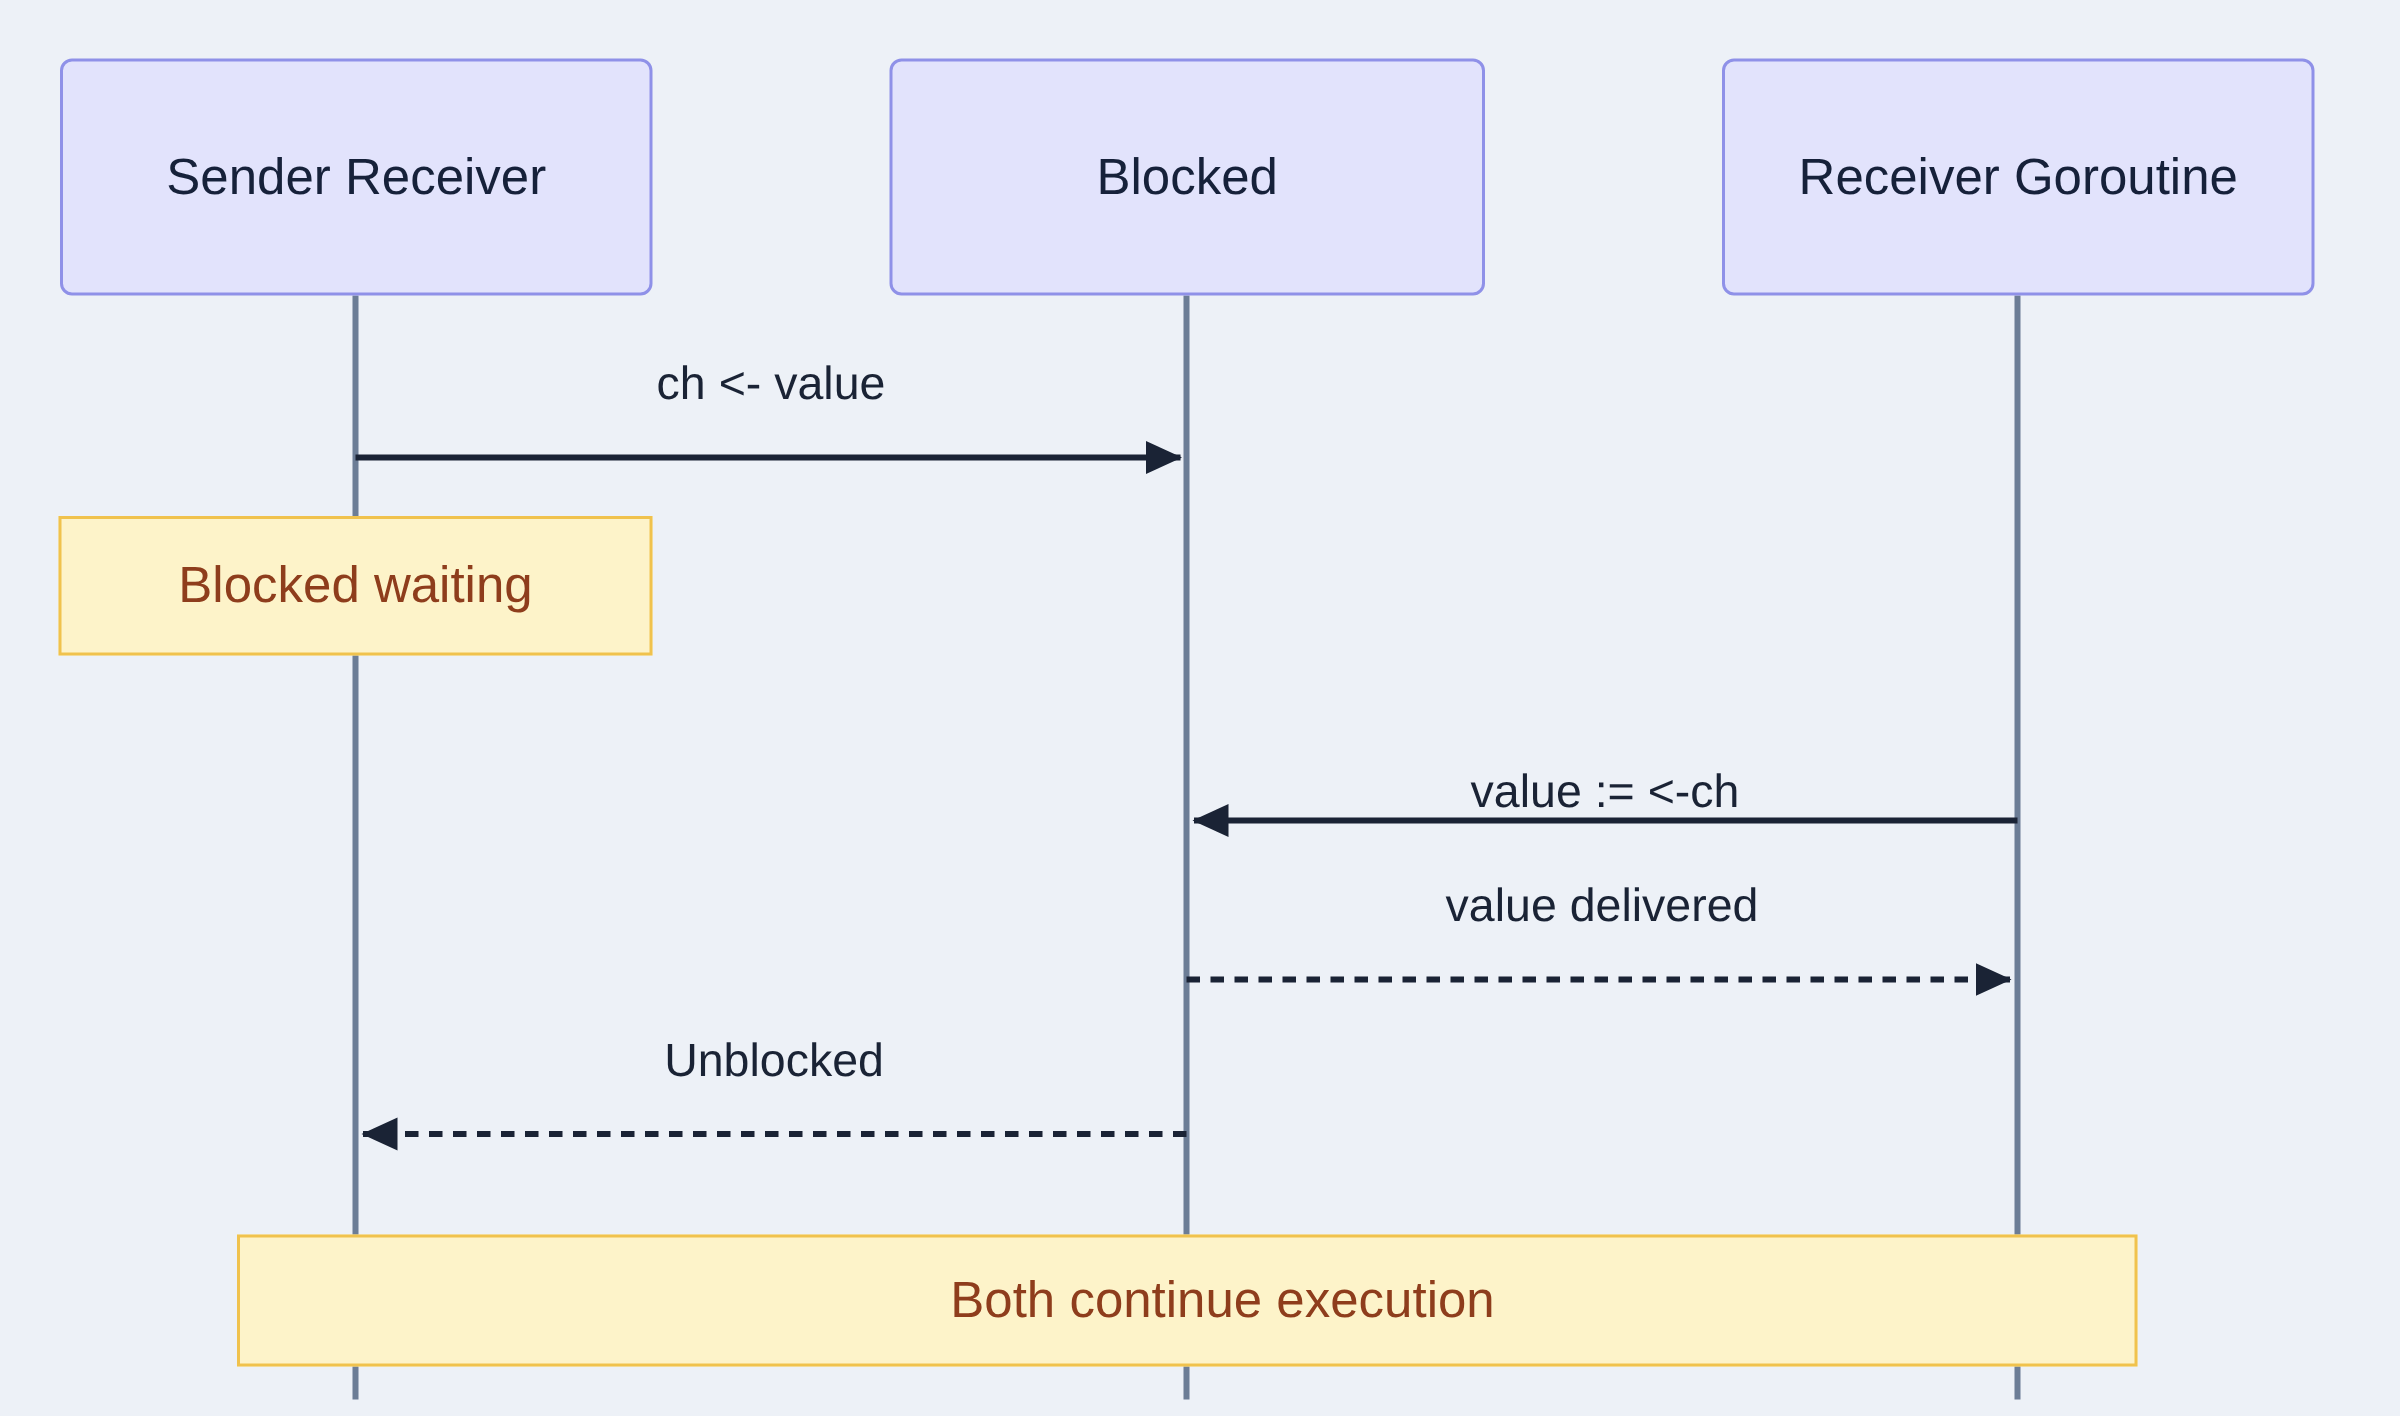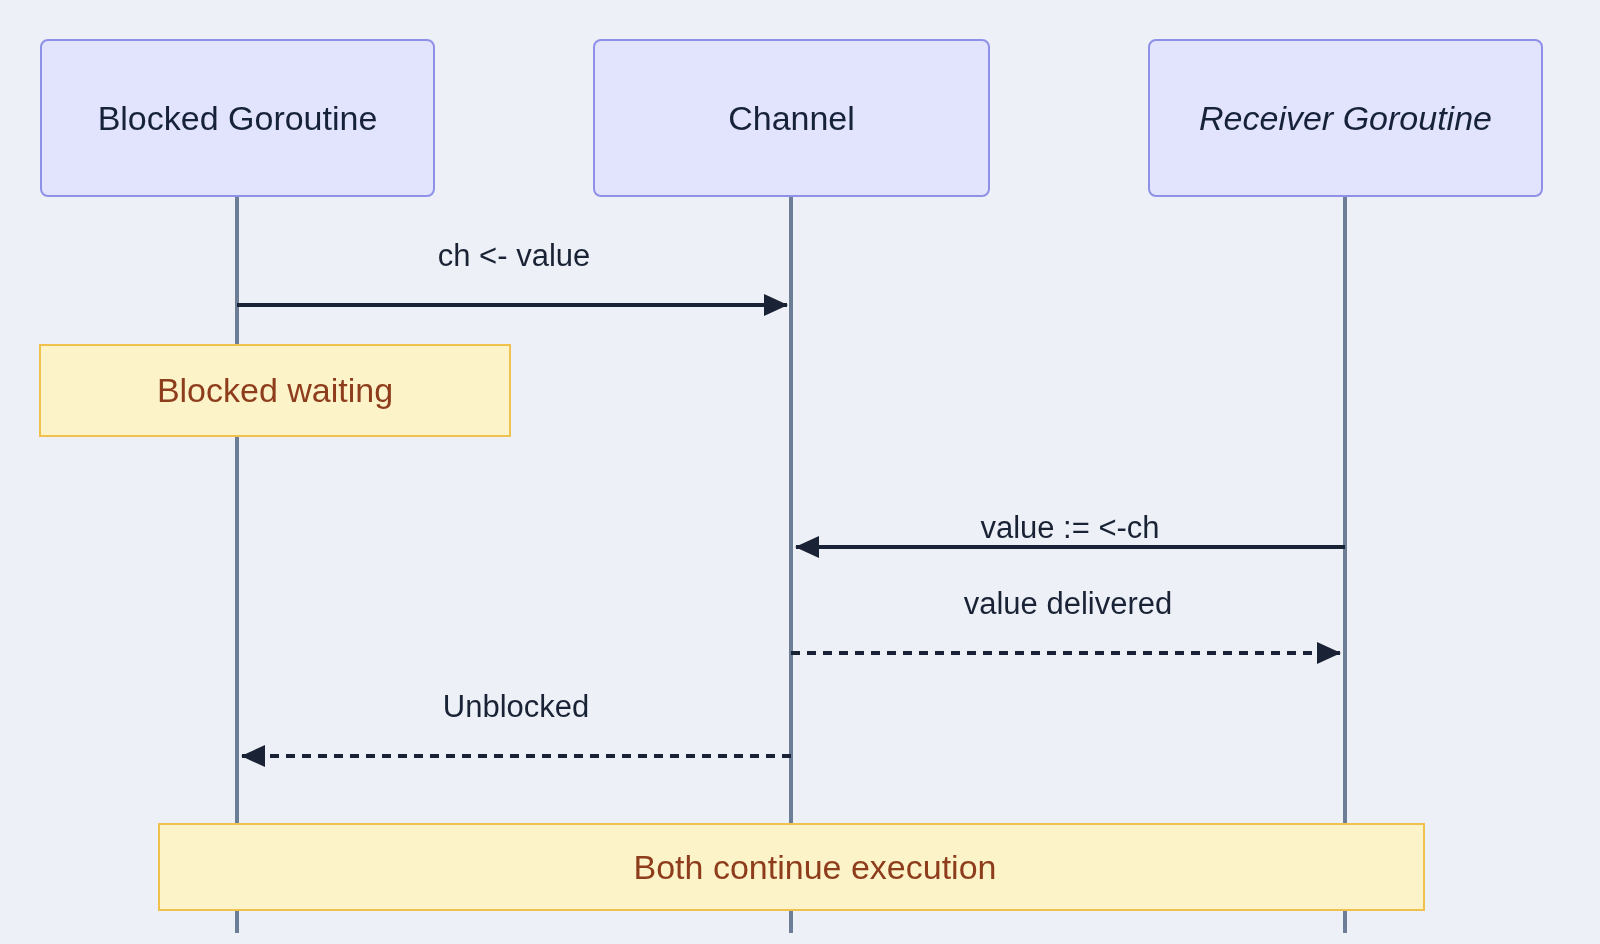--- a/index.html
+++ b/index.html
@@ -97,30 +97,30 @@
     <line x1="1345" y1="547" x2="796" y2="547" marker-end="url(#arrowhead)"></line>
     <line class="dashed" x1="791" y1="653" x2="1340" y2="653" marker-end="url(#arrowhead)"></line>
     <line class="dashed" x1="791" y1="756" x2="242" y2="756" marker-end="url(#arrowhead)"></line>
   </svg>
 
   <div class="msg-label" style="left:514px;  top:256px;">ch &lt;- value</div>
   <div class="msg-label" style="left:1070px; top:498px;margin-top:30px;">value := &lt;-ch</div>
   <div class="msg-label" style="left:1068px; top:604px;">value delivered</div>
   <div class="msg-label" style="left:516px;  top:707px;text-align:center;">Unblocked</div>
 
-  <div class="note" style="left:39px; top:344px; width:472px; height:93px;">
+  <div class="note" style="left:39px; top:344px; width:396px; height:93px;">
     <span>Blocked waiting</span>
   </div>
   <div class="note" style="left:158px; top:823px; width:1267px; height:88px;padding-left:47px;">
     <span>Both continue execution</span>
   </div>
 
   <div class="actor" style="left:40px; width:395px;">
-    <span>Blocked Goroutine</span>
+    <span>Sender Receiver</span>
   </div>
   <div class="actor" style="left:593px; width:397px;">
-    <span>Channel</span>
+    <span>Blocked</span>
   </div>
-  <div class="actor" style="left:1148px; width:395px;font-style:italic;">
+  <div class="actor" style="left:1148px; width:395px;">
     <span>Receiver Goroutine</span>
   </div>
 
 </div>
 
 </body></html>

